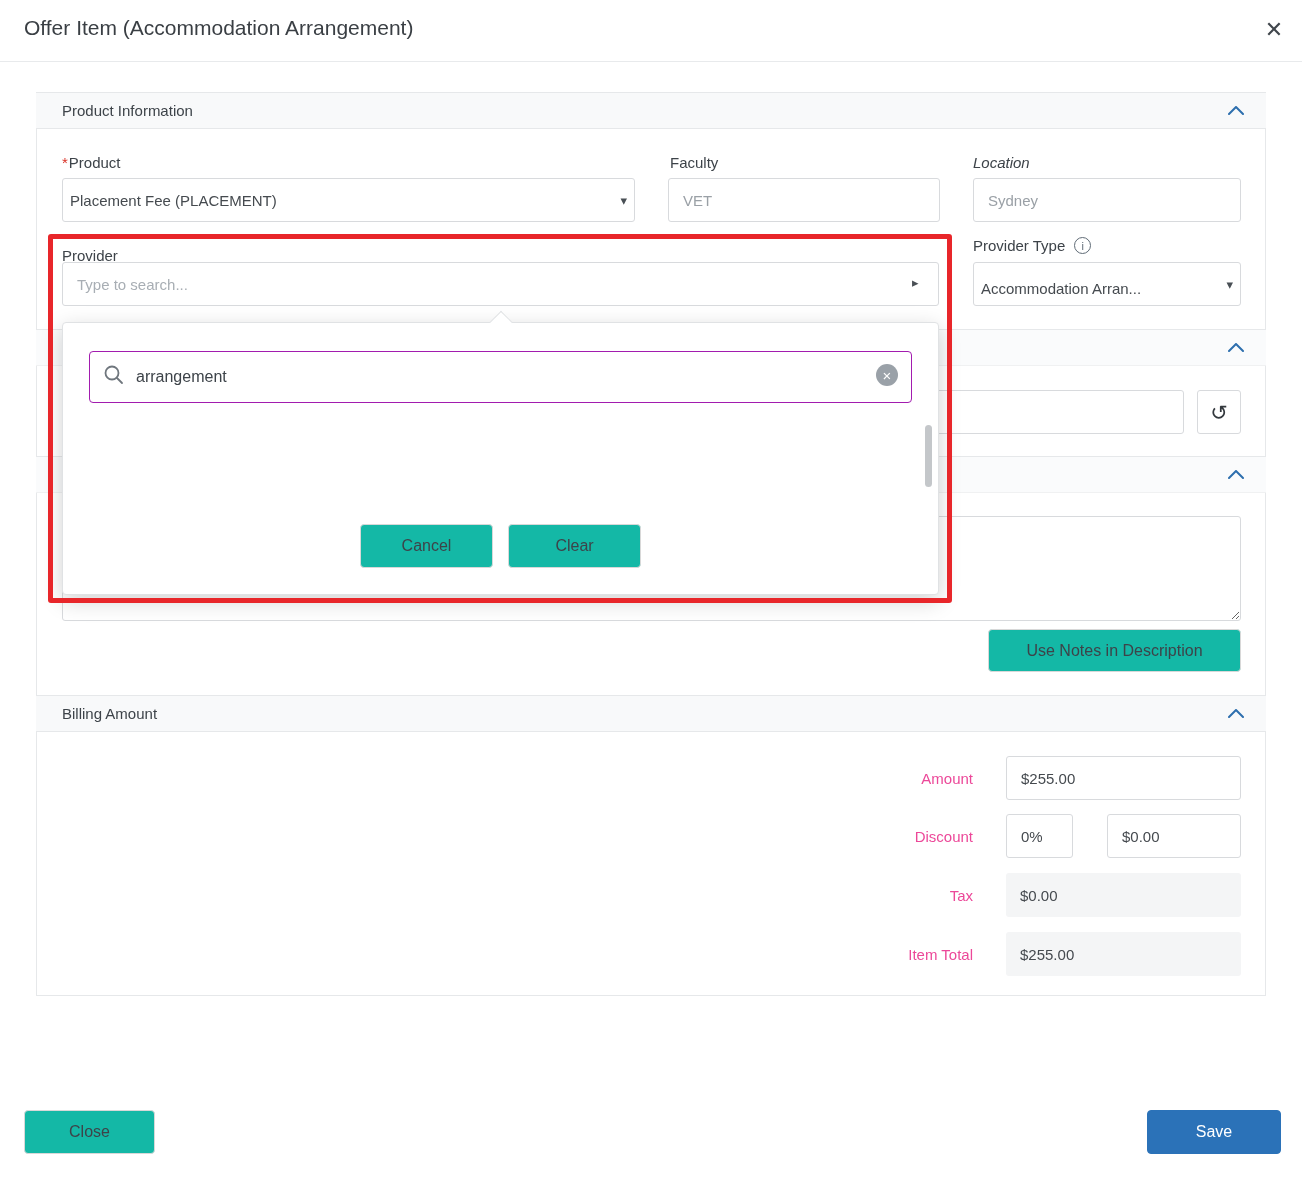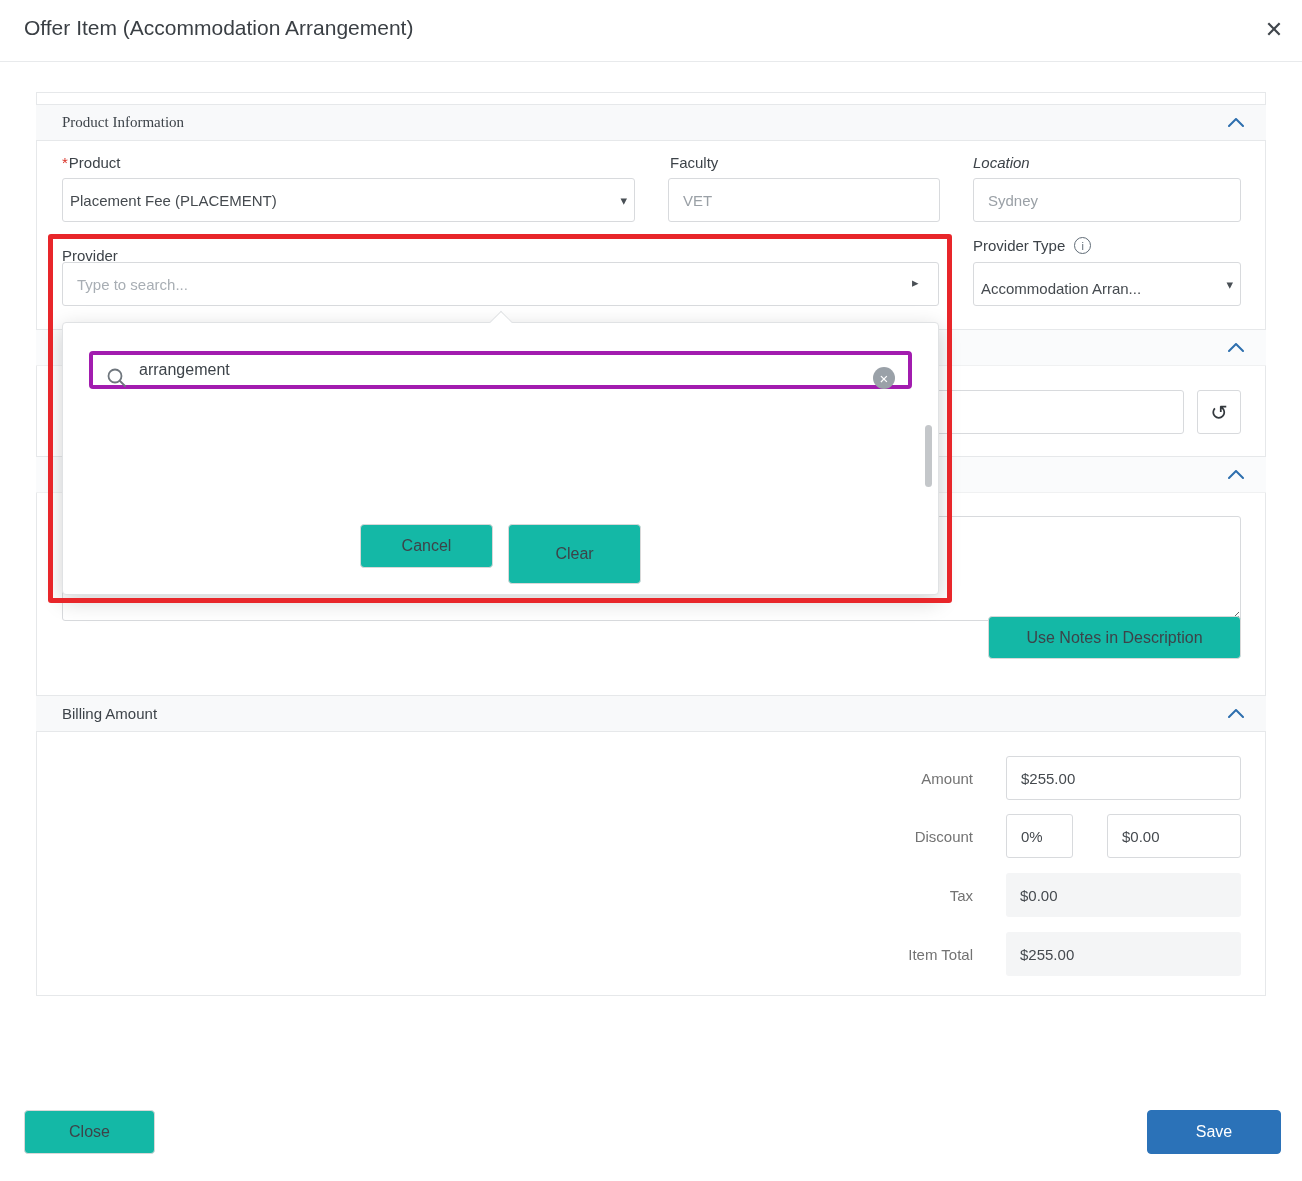--- a/index.html
+++ b/index.html
@@ -38,34 +38,34 @@
   
   .icon-btn { position:absolute; width:44px; height:44px; border:1px solid #d8dadd; border-radius:3px; background:#fff; display:flex; align-items:center; justify-content:center; cursor:pointer; }
   .history-glyph { font-size:21px; color:#33383d; line-height:1; }
 
   
   .notes-area { position:absolute; left:62px; top:516px; width:1179px; height:105px; border:1px solid #d8dadd; border-radius:3px; resize:both; font-family:inherit; font-size:15px; color:#454a4f; padding:10px 14px; outline:none; }
 
   
   .popup { position:absolute; left:62px; top:322px; width:877px; height:273px; background:#fff; border:1px solid #e0e2e4; border-radius:4px; box-shadow:0 6px 22px rgba(0,0,0,0.18); z-index:20; }
   .popup-notch { position:absolute; left:430px; top:-9px; width:16px; height:16px; background:#fff; border-top:1px solid #e0e2e4; border-left:1px solid #e0e2e4; transform:rotate(45deg); }
-  .popup-search-wrap { position:absolute; left:26px; top:28px; width:823px; height:38px; border:4px solid #a21caf; border-radius:4px; background:#fff; display:flex; align-items:center; }
+  .popup-search-wrap { position:absolute; left:26px; top:28px; width:823px; height:52px; border:1px solid #a21caf; border-radius:4px; background:#fff; display:flex; align-items:center; }
   .popup-search-input { flex:1; height:100%; border:none; outline:none; font-family:inherit; font-size:16px; color:#3d4349; padding-left:46px; background:transparent; }
   .search-glyph { position:absolute; left:13px; top:12px; }
   .clear-circle { position:absolute; right:13px; top:12px; width:22px; height:22px; border-radius:50%; background:#9aa1a8; color:#fff; display:flex; align-items:center; justify-content:center; font-size:15px; cursor:pointer; line-height:1; }
   .result-item { position:absolute; left:0; top:98px; width:877px; height:70px; background:#f4f5f6; padding:13px 0 0 26px; cursor:pointer; }
   .result-title { font-size:16px; color:#33383d; }
   .result-subtitle { font-size:13.5px; color:#5f6368; margin-top:6px; }
   .popup-scrollbar { position:absolute; right:6px; top:102px; width:7px; height:62px; background:#c4c7ca; border-radius:4px; cursor:grab; }
 
   
   .annotation-rect { position:absolute; left:48px; top:234px; width:904px; height:369px; border:5px solid #e8262a; border-radius:3px; z-index:30; pointer-events:none; }
 
   
-  .b-label { position:absolute; left:773px; width:200px; text-align:right; font-size:15px; color:#737373; }
+  .b-label { position:absolute; left:773px; width:200px; text-align:right; font-size:15px; color:#ec4899; }
 </style>
 </head>
 <body>
 
 <div class="canvas">
 
   <div class="modal-title">Offer Item (Accommodation Arrangement)</div>
   <div class="close-x">✕</div>
   <div class="header-divider"></div>
 
@@ -89,23 +89,23 @@
     <span></span>
     <span class="chevron-btn">
       <svg width="16" height="9" viewBox="0 0 16 9">
           <path d="M1 8 L8 1 L15 8" fill="none" stroke="#2e6fae" stroke-width="2" stroke-linecap="round" stroke-linejoin="round"></path>
         </svg>
     </span>
   </div>
 
   <textarea class="notes-area" style=""></textarea>
 
-  <button class="btn" style="left:988px; top:616px; width:253px; height:43px;">Use Notes in Description</button>
+  <button class="btn" style="left:988px; top:629px; width:253px; height:43px;">Use Notes in Description</button>
 
-  <div class="sec-header" style="top:104px;font-family:Liberation Serif, serif;">
+  <div class="sec-header" style="top:92px;">
     <span>Product Information</span>
     <span class="chevron-btn">
       <svg width="16" height="9" viewBox="0 0 16 9">
           <path d="M1 8 L8 1 L15 8" fill="none" stroke="#2e6fae" stroke-width="2" stroke-linecap="round" stroke-linejoin="round"></path>
         </svg>
     </span>
   </div>
 
   <div class="label" style="left:62px; top:154px;"><span class="req">*</span><span>Product</span></div>
   <div class="label" style="left:670px; top:154px;">Faculty</div>
@@ -164,21 +164,21 @@
             <line x1="14" y1="14" x2="19" y2="19" stroke="#6f767d" stroke-width="1.8" stroke-linecap="round"></line>
           </svg>
       </span>
       <input class="popup-search-input" value="arrangement" style="">
       <span class="clear-circle">×</span>
     </div>
 
     <div class="popup-scrollbar"></div>
 
     <button class="btn" style="left:297px; top:201px; width:133px; height:44px;">Cancel</button>
-    <button class="btn" style="left:445px; top:201px; width:133px; height:60px;">Clear</button>
+    <button class="btn" style="left:445px; top:201px; width:133px; height:44px;">Clear</button>
   </div>
 
   <div class="annotation-rect"></div>
 
   <button class="btn" style="left:24px; top:1110px; width:131px; height:44px;">Close</button>
   <button class="btn primary" style="left:1147px; top:1110px; width:134px; height:44px;">Save</button>
 
 </div>
 
 </body></html>

